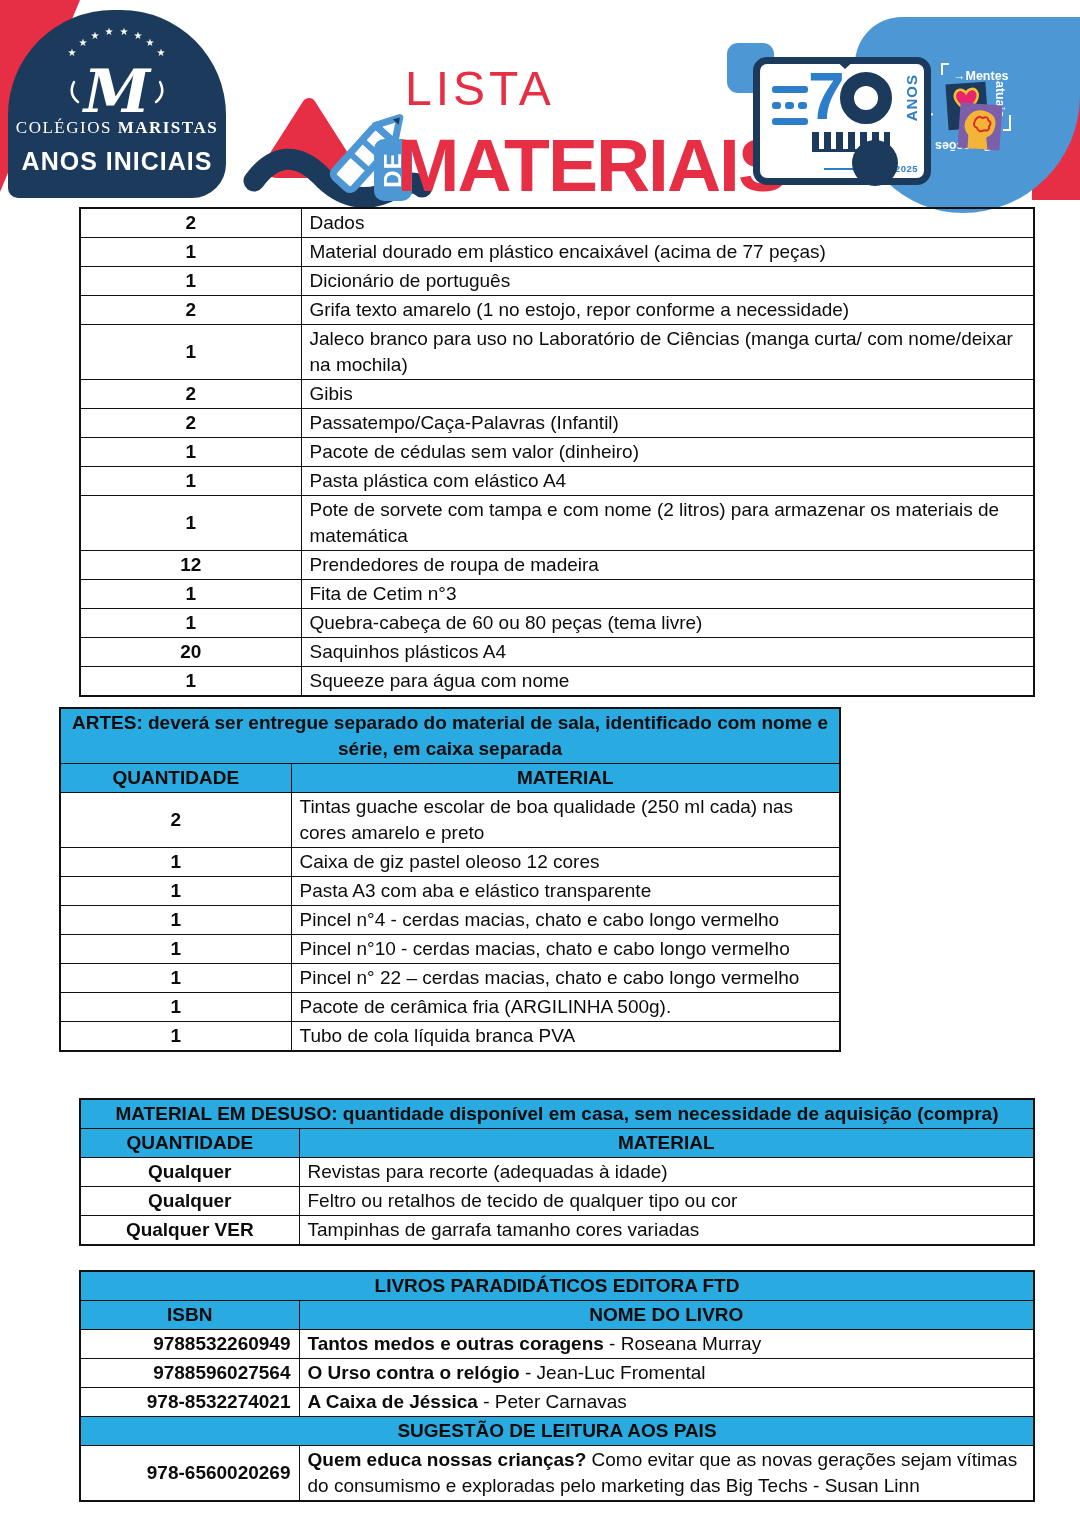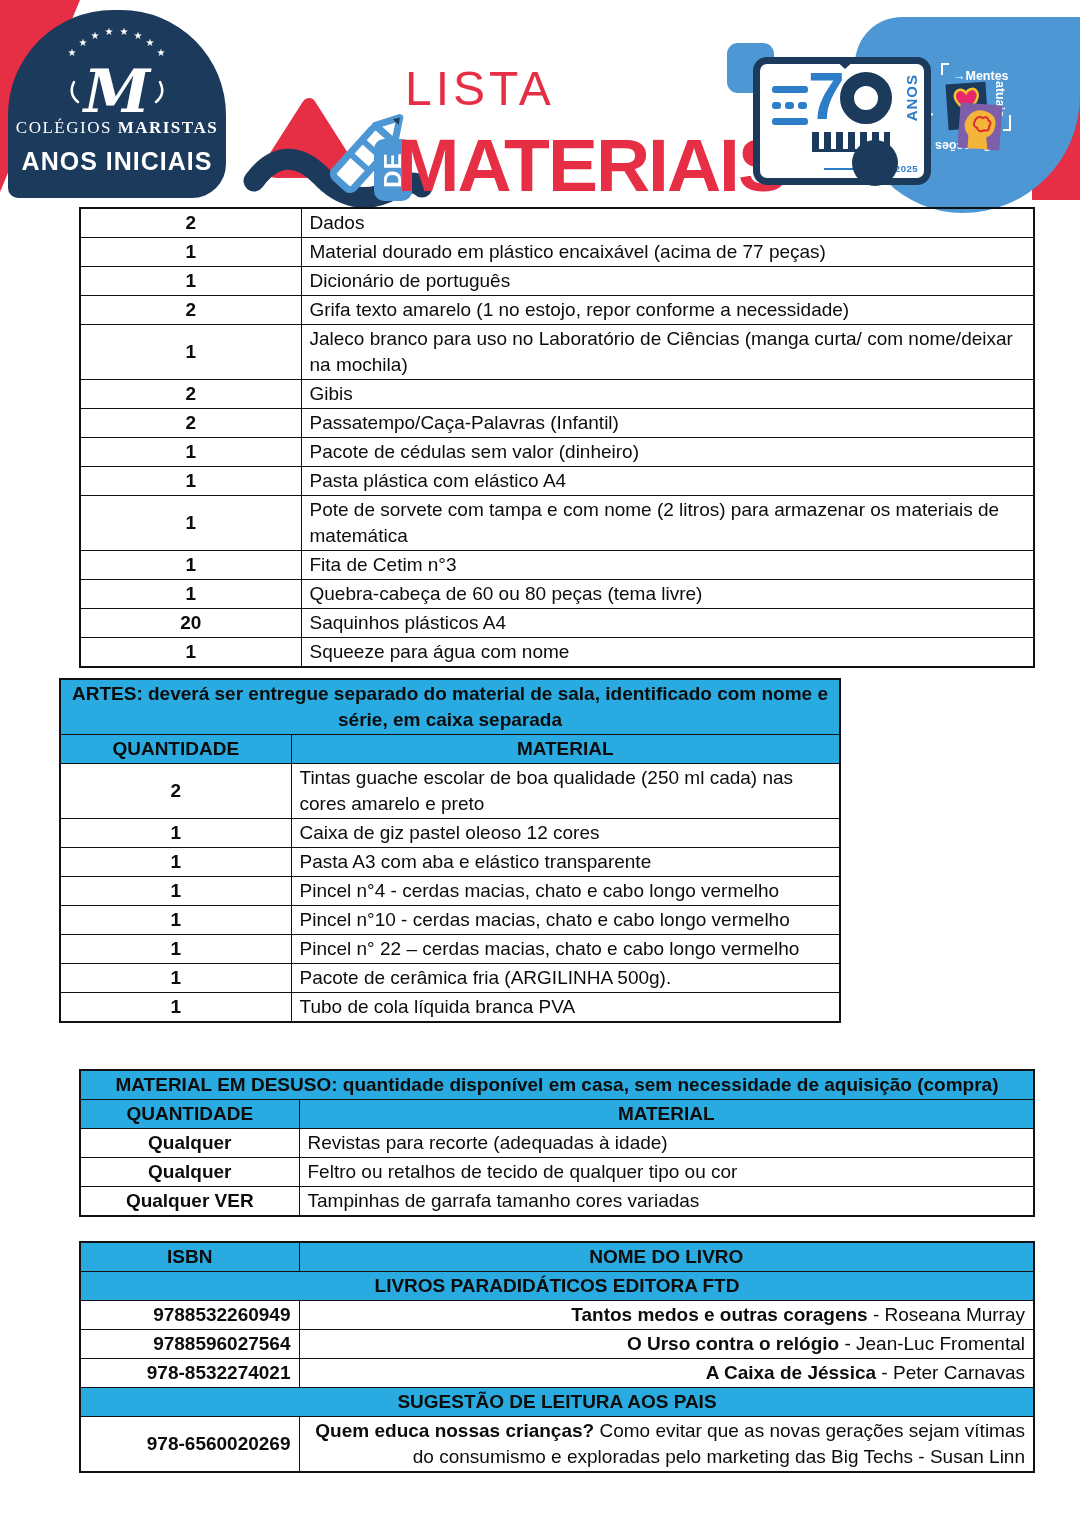--- a/index.html
+++ b/index.html
@@ -72,21 +72,21 @@
     color:#0c0c0c;overflow:hidden;}
   th.banner{background:var(--cyan);color:#fff;font-weight:700;text-align:center;font-size:19px;}
   th.colhead{background:var(--cyan);color:#fff;font-weight:700;text-align:center;font-size:19px;}
   td.qty{text-align:center;font-weight:700;}
   td.mat{text-align:left;}
   .t-main{margin:207px 0 0 79px;width:956px;}
   .t-artes{margin:10px 0 0 59px;width:782px;}
   .t-artes td.mat{}
   .t-desuso{margin:46px 0 0 79px;width:956px;}
   .t-livros{margin:24px 0 0 79px;width:956px;}
-  .t-livros td{padding-top:3px;padding-bottom:3px;text-align:right;}
+  .t-livros td{padding-top:3px;padding-bottom:3px;}
   td.isbn{text-align:right;font-weight:700;}
   td.book-name b{font-weight:700;}
   .t-main{position:absolute;left:0;top:0;margin:0;}
   .tblwrap{position:absolute;left:0;top:207px;width:1080px;}
 </style>
 </head>
 <body>
 
 <div class="page">
 
@@ -233,20 +233,24 @@
           <tr>
             <td class="qty">1</td>
             <td class="mat">Pasta plástica com elástico A4</td>
           </tr>
 
           <tr>
             <td class="qty">1</td>
             <td class="mat">Pote de sorvete com tampa e com nome (2 litros) para armazenar os materiais de matemática</td>
           </tr>
 
+          <tr>
+            <td class="qty">12</td>
+            <td class="mat">Prendedores de roupa de madeira</td>
+          </tr>
 
           <tr>
             <td class="qty">1</td>
             <td class="mat">Fita de Cetim n°3</td>
           </tr>
 
           <tr>
             <td class="qty">1</td>
             <td class="mat">Quebra-cabeça de 60 ou 80 peças (tema livre)</td>
           </tr>
@@ -354,26 +358,26 @@
         </tbody>
     </table>
 
     <table class="t t-livros">
       <colgroup>
           <col style="width:219px">
           <col>
         </colgroup>
       <thead>
         <tr>
+            <th class="banner" colspan="2">LIVROS PARADIDÁTICOS EDITORA FTD</th>
+          </tr>
+        <tr>
           <th class="colhead">ISBN</th>
           <th class="colhead">NOME DO LIVRO</th>
         </tr>
-        <tr>
-            <th class="banner" colspan="2">LIVROS PARADIDÁTICOS EDITORA FTD</th>
-          </tr>
       </thead>
       <tbody>
 
           <tr>
             <td class="isbn">9788532260949</td>
             <td class="mat book-name"><b>Tantos medos e outras coragens</b><span> - Roseana Murray</span></td>
           </tr>
 
           <tr>
             <td class="isbn">9788596027564</td>

